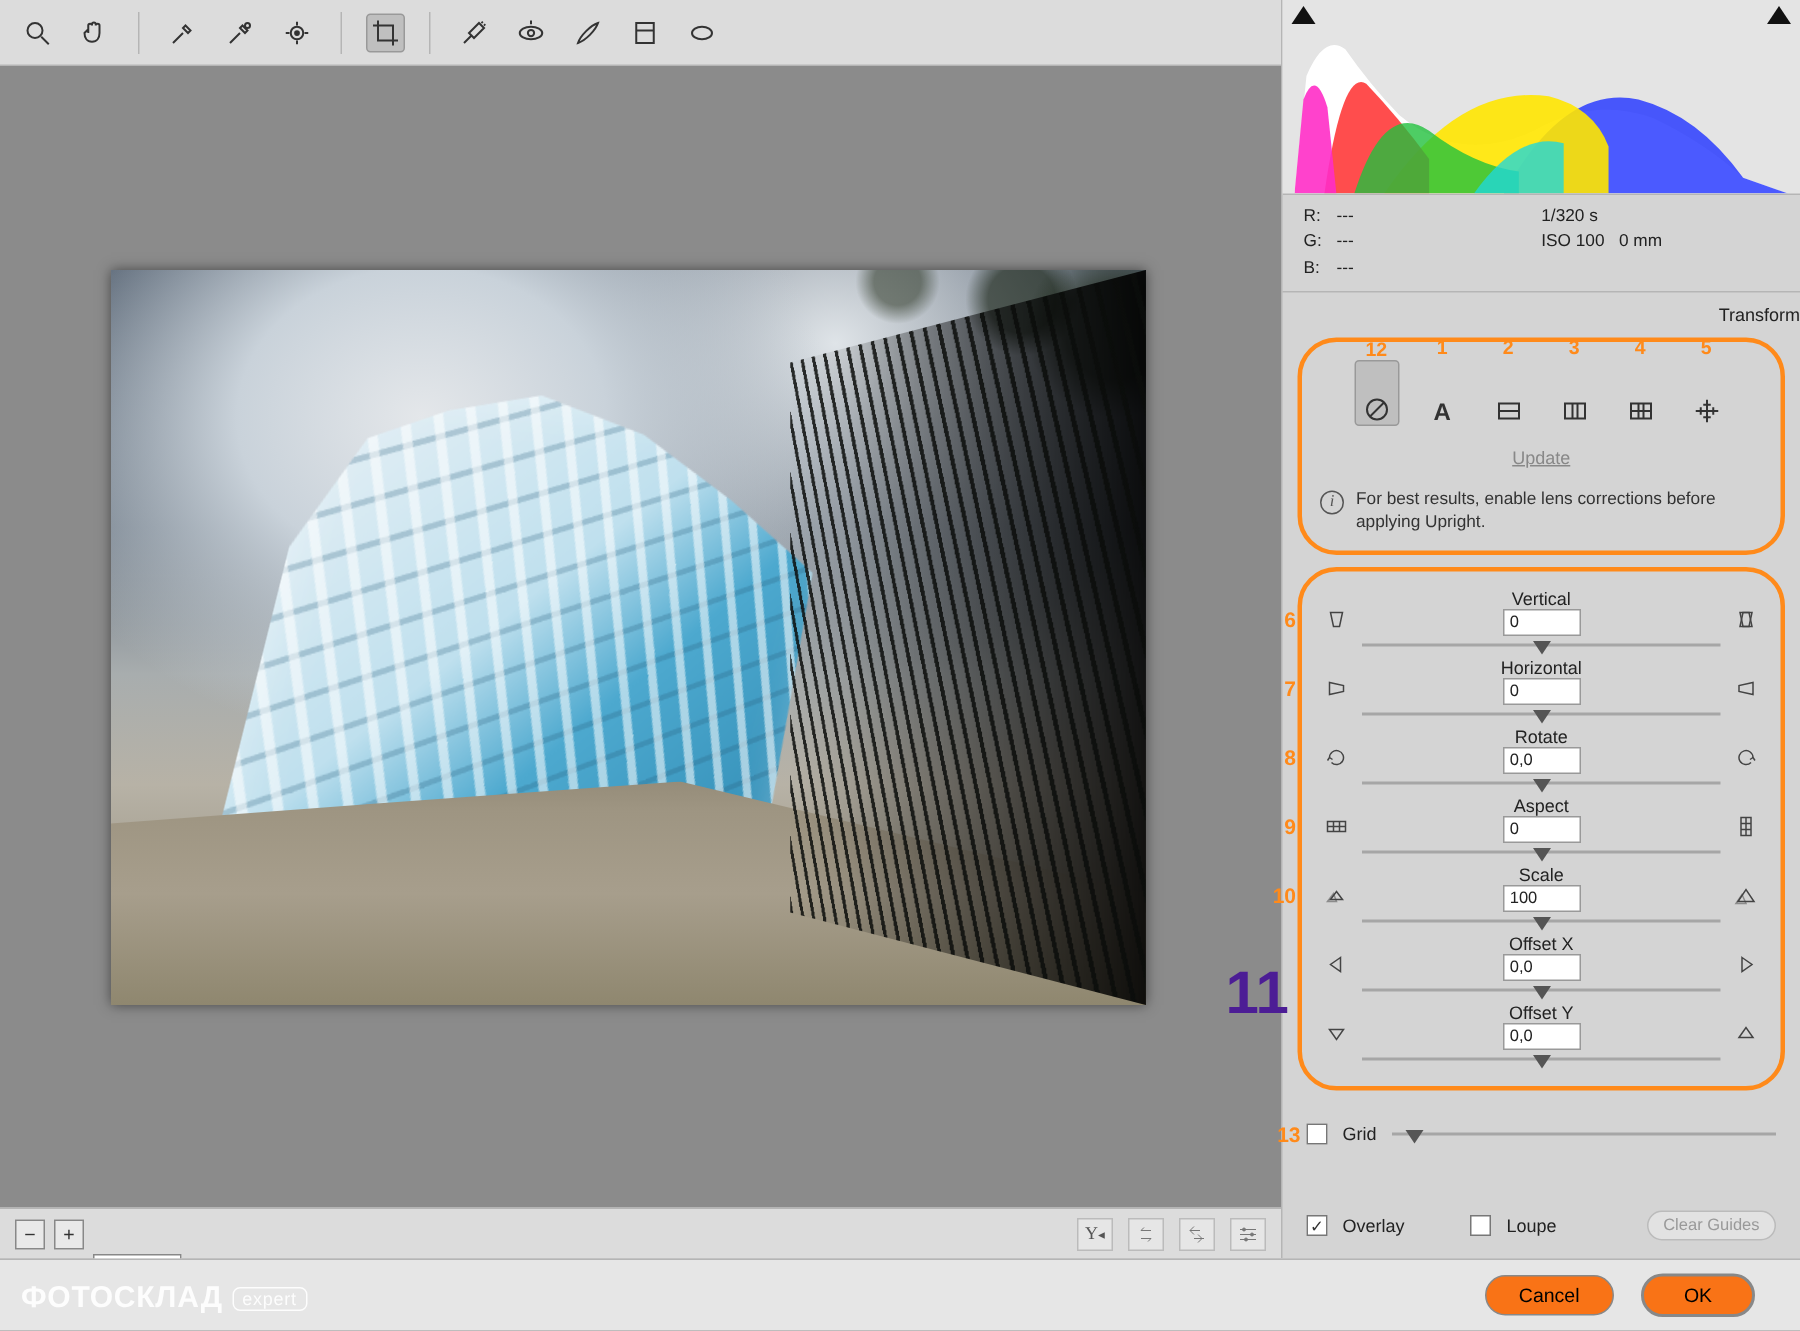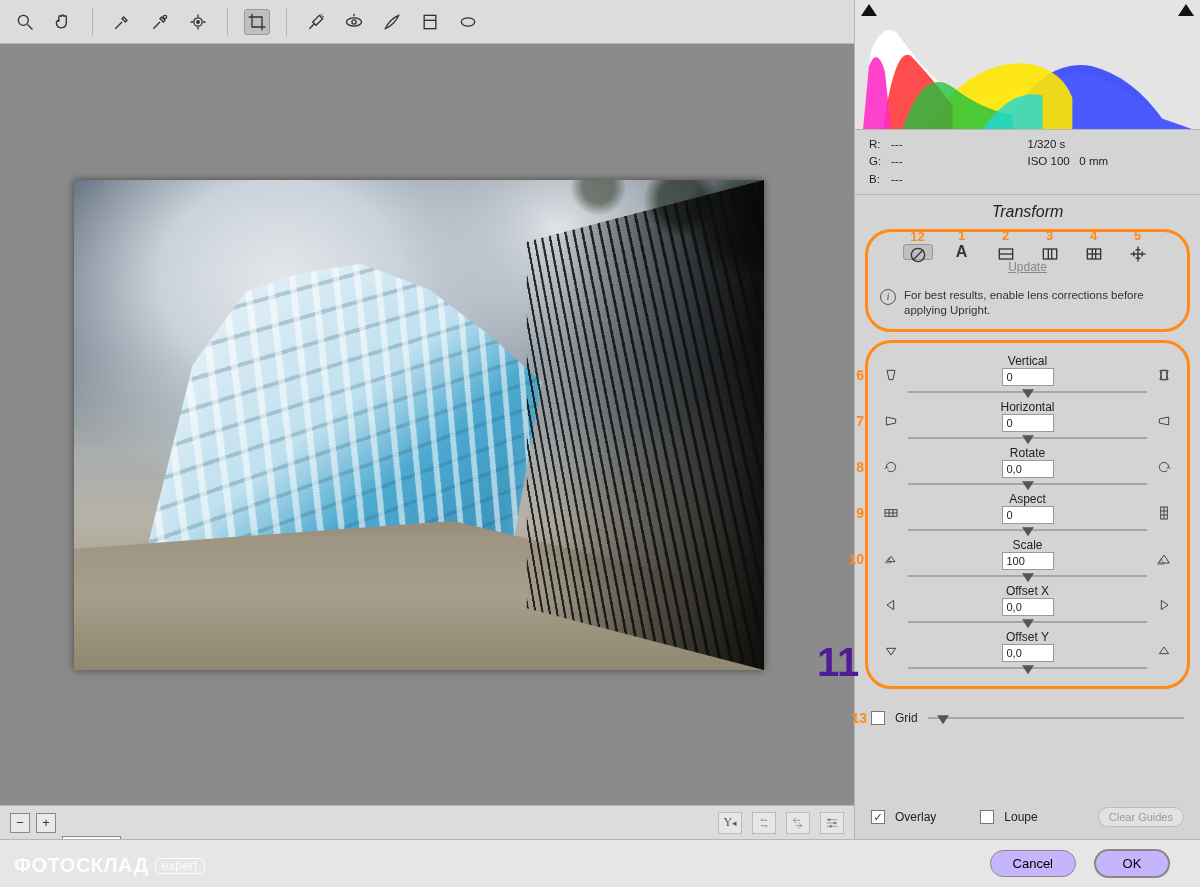--- a/index.html
+++ b/index.html
@@ -63,30 +63,30 @@
   .histogram { position:relative; height:130px; background:#e4e4e4; border-bottom:1px solid #b5b5b5; overflow:hidden; }
   .histogram .clip-l,.histogram .clip-r{position:absolute;top:4px;width:0;height:0;border-left:8px solid transparent;border-right:8px solid transparent;border-bottom:12px solid #111;}
   .histogram .clip-l{left:6px;} .histogram .clip-r{right:6px;}
   .histogram svg{position:absolute;left:8px;right:8px;bottom:0;top:14px;width:calc(100% - 16px);height:calc(100% - 14px);}
 
   .meta { display:flex; padding:6px 14px; border-bottom:1px solid #b5b5b5; font-size:11.5px; line-height:1.5; }
   .meta .col { flex:1; }
   .meta .col.right { text-align:left; }
   .meta span.lab{display:inline-block;width:22px;}
 
-  .section-title { text-align:center; padding:8px 0 4px; font-size:16px;font-style:italic; }
+  .section-title { text-align:right; padding:8px 0 4px; font-size:12px; }
   .upright-sub { text-align:center; font-size:12px; padding:2px 0 4px; }
 
   .highlight { border:3px solid #ff8a1a; border-radius:26px; margin:4px 10px; padding:8px 8px 10px; position:relative; }
   .upright-row { display:flex; justify-content:center; gap:14px; margin-top:4px; }
-  .uicon { width:30px; height:16px; display:flex; align-items:flex-start; justify-content:center; border-radius:3px; position:relative; }
+  .uicon { width:30px; height:44px; display:flex; align-items:flex-end; justify-content:center; border-radius:3px; position:relative; }
   .uicon svg{width:20px;height:20px;stroke:#333;fill:none;stroke-width:1.6;}
   .uicon.sel { background:#bfbfbf; border:1px solid #999; }
   .unum { position:absolute; top:-16px; left:50%; transform:translateX(-50%); color:#ff8a1a; font-size:13px; font-weight:600; }
-  .update { text-align:center; color:#888; text-decoration:underline; font-size:12px; }
+  .update { text-align:center; margin-top:14px; color:#888; text-decoration:underline; font-size:12px; }
   .hint { display:flex; gap:8px; align-items:flex-start; margin-top:14px; padding:0 4px; font-size:11.5px; line-height:1.35; color:#333;}
   .hint .info { width:16px;height:16px;border:1.4px solid #555;border-radius:50%;display:flex;align-items:center;justify-content:center;font-family:Georgia,serif;font-style:italic;font-size:11px;color:#555;flex-shrink:0;margin-top:1px;}
 
   .sliders { border:3px solid #ff8a1a; border-radius:26px; margin:8px 10px 6px; padding:8px 14px 12px; position:relative; }
   .slider-row { display:flex; align-items:center; gap:8px; margin:3px 0 1px; }
   .slider-row .seg-l,.slider-row .seg-r{width:18px;display:flex;justify-content:center;color:#444;}
   .slider-row .seg-l svg,.slider-row .seg-r svg{width:16px;height:16px;stroke:#444;fill:none;stroke-width:1.5;}
   .slider-row .body{flex:1;}
   .slider-row .lbl{font-size:12px;margin-bottom:1px;display:flex;justify-content:space-between;align-items:center;flex-direction:column;}
   .slider-row .val{width:52px;height:18px;background:#fff;border:1px solid #999;font-size:11px;padding:0 4px;display:flex;align-items:center;}
@@ -100,21 +100,21 @@
   .chk{width:14px;height:14px;border:1px solid #777;background:#fff;display:flex;align-items:center;justify-content:center;font-size:11px;color:#333;}
   .chk.on::after{content:"✓";}
   .grid-track{flex:1;height:2px;background:#a6a6a6;position:relative;}
   .grid-track .thumb{left:6%;}
 
   .overlay-row{position:absolute;left:0;right:0;bottom:12px;display:flex;align-items:center;gap:10px;padding:0 16px;}
   .clear-btn{border:1px solid #bbb;background:#e2e2e2;color:#999;border-radius:10px;padding:3px 10px;font-size:11px;margin-left:auto;}
 
   
   .footer { position:absolute; left:0; right:0; bottom:0; height:48px; background:#e6e6e6; border-top:1px solid #b5b5b5; display:flex; align-items:center; justify-content:flex-end; gap:18px; padding:0 30px; }
-  .footer .btn { min-width:76px; padding:5px 22px; border:1px solid #888; border-radius:16px; background:#c4b5fd; font-size:13px; text-align:center; }
+  .footer .btn { min-width:76px; padding:5px 22px; border:1px solid #888; border-radius:16px; background:#f97316; font-size:13px; text-align:center; }
   .footer .btn.ok { border-width:2px;}
 
   .watermark{position:absolute;left:14px;bottom:10px;color:rgba(255,255,255,.9);font-weight:700;letter-spacing:.5px;display:flex;align-items:center;gap:6px;font-size:20px;}
   .watermark .tag{border:1.5px solid rgba(255,255,255,.9);border-radius:5px;padding:0 6px;font-size:12px;font-weight:500;}
 
   .annot-big{position:absolute;color:#4c1d95;font-size:40px;font-weight:700;}
 </style>
 </head>
 <body>
 

